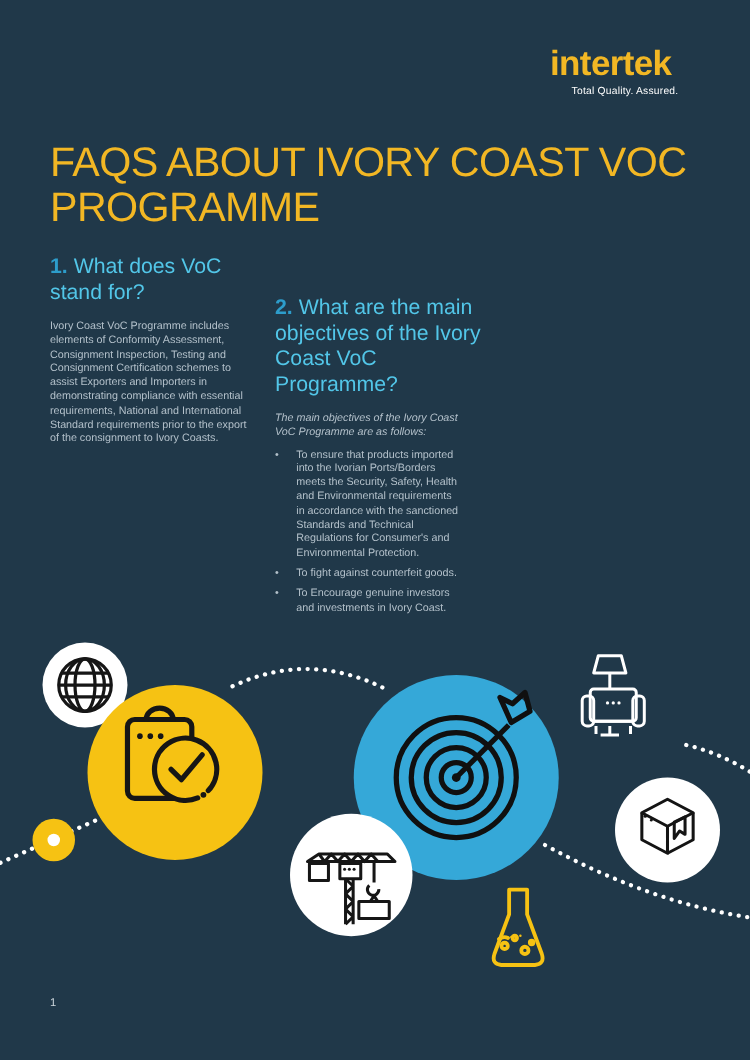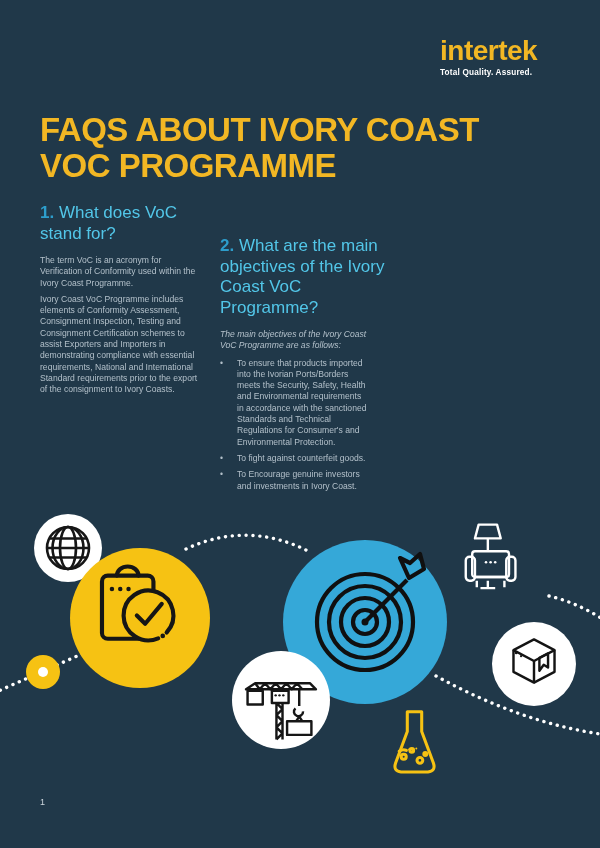--- a/index.html
+++ b/index.html
@@ -4,25 +4,25 @@
 <style>
   html,body{margin:0;padding:0;}
   .page{
     position:relative;width:600px;height:848px;overflow:hidden;
     background:#203849;
     font-family:"Liberation Sans","DejaVu Sans",sans-serif;
   }
   
   .brand{position:absolute;top:36px;left:440px;width:120px;text-align:left;}
   .logo{font-size:28px;font-weight:bold;letter-spacing:-0.5px;color:#f2b724;line-height:30px;}
-  .tagline{font-size:8.2px;font-weight:bold;color:#ffffff;letter-spacing:0.2px;margin-top:2px;}
+  .tagline{font-size:8.2px;font-weight:normal;color:#ffffff;letter-spacing:0.2px;margin-top:2px;text-align:center;}
   
   .title{
     position:absolute;left:40px;top:112px;width:510px;
-    font-size:33px;font-weight:bold;letter-spacing:-0.5px;line-height:36px;
+    font-size:33px;font-weight:normal;letter-spacing:-0.5px;line-height:36px;
     color:#f2b724;
   }
   
   .col{position:absolute;top:203px;}
   .col1{left:40px;width:163px;}
   .col2{left:220px;width:180px;margin-top:33px;}
   .q-head{font-size:17px;line-height:20.5px;margin:0 0 11px 0;width:178px;}
   .q-num{font-weight:bold;color:#2d9dcb;}
   .q-text{font-weight:normal;color:#52c6e8;}
   .body-text{font-size:8.6px;line-height:11.3px;color:#b3c0ca;}
@@ -47,21 +47,20 @@
     <div class="logo">intertek</div>
     <div class="tagline">Total Quality. Assured.</div>
   </div>
 
   <div class="title">FAQS ABOUT IVORY COAST VOC PROGRAMME</div>
 
   <div class="col col1">
     <h2 class="q-head"><span class="q-num">1.</span>
       <span class="q-text">What does VoC stand for?</span></h2>
     <div class="body-text">
-      <p>The term VoC is an acronym for Verification of Conformity used within the Ivory Coast Programme.</p>
       <p>Ivory Coast VoC Programme includes elements of Conformity Assessment, Consignment Inspection, Testing and Consignment Certification schemes to assist Exporters and Importers in demonstrating compliance with essential requirements, National and International Standard requirements prior to the export of the consignment to Ivory Coasts.</p>
     </div>
   </div>
 
   <div class="col col2">
     <h2 class="q-head"><span class="q-num">2.</span>
       <span class="q-text">What are the main objectives of the Ivory Coast VoC Programme?</span></h2>
     <div class="body-text">
       <p class="intro">The main objectives of the Ivory Coast VoC Programme are as follows:</p>
       <ul class="bullets">

